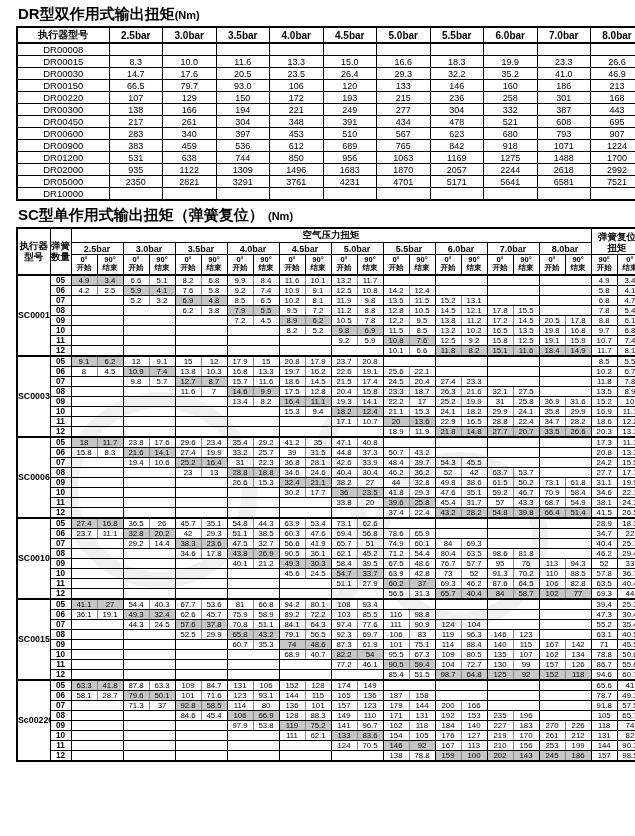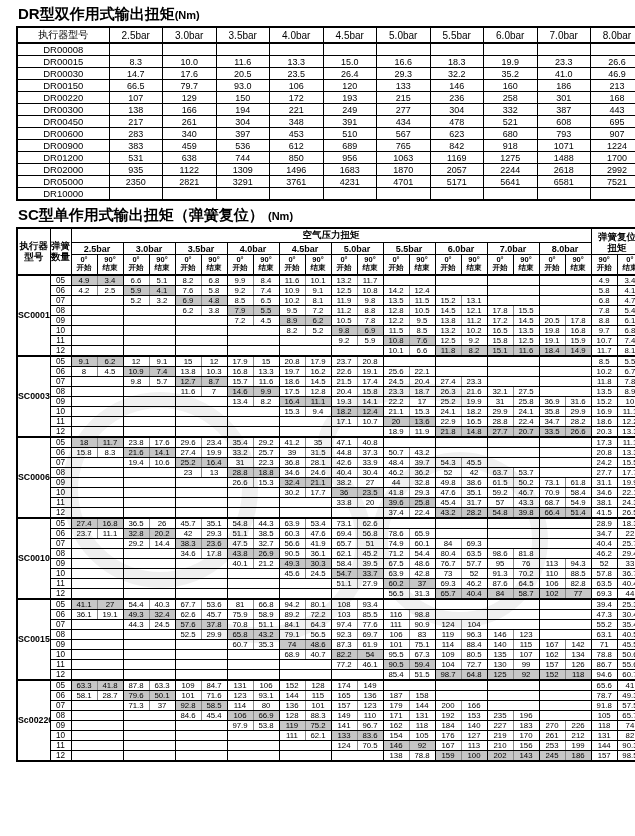--- a/index.html
+++ b/index.html
@@ -10,38 +10,38 @@
 
   .tbl-title{font-size:15px;font-weight:bold;letter-spacing:0;margin:2px 0 2px 2px}
   .tbl-title .unit{font-size:11px}
 
   table{border-collapse:collapse;table-layout:fixed}
 
   
   #dr-table{width:627px;border:2px solid #000}
   #dr-table th,#dr-table td{border:1px solid #000;text-align:center;vertical-align:middle;
       white-space:nowrap;overflow:hidden;padding:0}
-  #dr-table thead th{height:15px;font-size:10px;font-weight:normal;border-bottom:2px solid #000}
+  #dr-table thead th{height:15px;font-size:10px;font-weight:bold;border-bottom:2px solid #000}
   #dr-table tbody th{font-size:9.5px;font-weight:normal;height:11px}
   #dr-table tbody td{font-size:9px;height:11px}
 
   
   #sc-table{width:626px;border:2px solid #000;margin-top:1px}
   #sc-table th,#sc-table td{border:1px solid #000;text-align:center;vertical-align:middle;
       white-space:nowrap;overflow:hidden;padding:0}
   #sc-table thead th{font-weight:bold}
   #sc-table thead tr.r1 th{height:12px;font-size:9.5px}
   #sc-table thead tr.r2 th{height:12px;font-size:9px}
   #sc-table thead tr.r3 th{height:20px;font-size:7.5px;line-height:8.5px}
   #sc-table thead .hmodel,#sc-table thead .hsprings{font-size:9px;line-height:11px}
   #sc-table thead .hreturn{font-size:9px;line-height:11px}
   #sc-table thead{border-bottom:2px solid #000}
   #sc-table tbody td,#sc-table tbody th{height:10px;font-size:7.8px}
   #sc-table tbody th.model{font-size:8.8px;font-weight:bold}
-  #sc-table tbody th.springs{font-size:8.2px;font-weight:normal}
+  #sc-table tbody th.springs{font-size:8.2px;font-weight:bold}
   #sc-table tbody tr.block-first td,#sc-table tbody tr.block-first th{border-top:2px solid #000}
   #sc-table td.pair-s{border-right:1px solid #888}
   #sc-table td.pair-e{border-left:1px solid #888}
   #sc-table td.hl{background:var(--hl,#c6c6c6)}
 
   
   .watermark{position:absolute;left:40px;top:330px;z-index:0;pointer-events:none;opacity:.55}
 </style>
 </head>
 <body>

